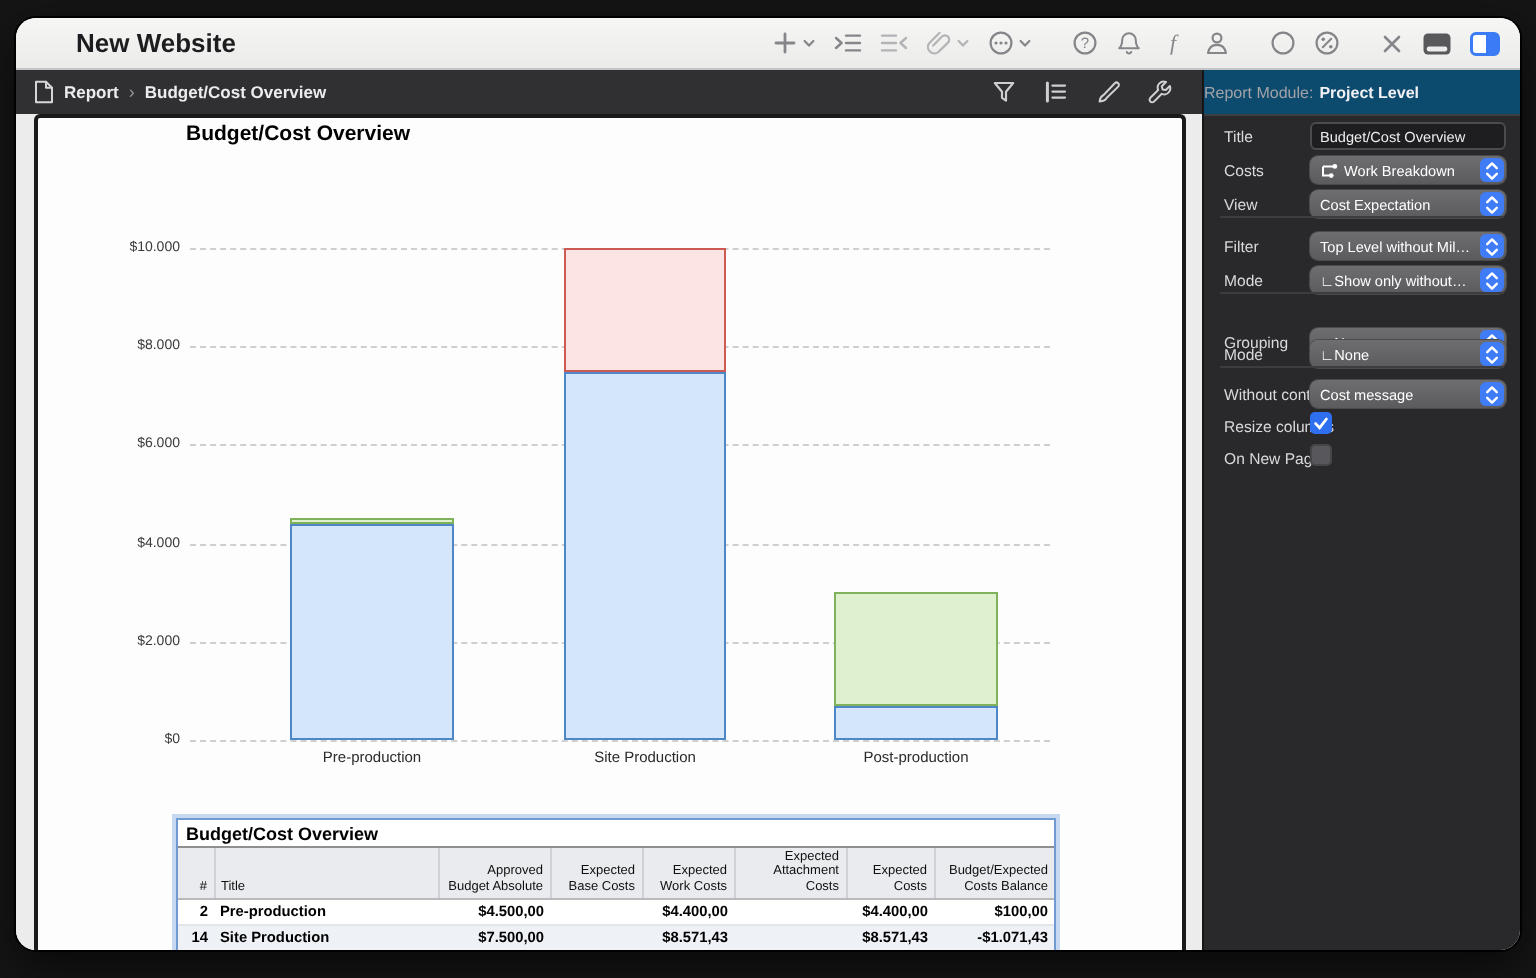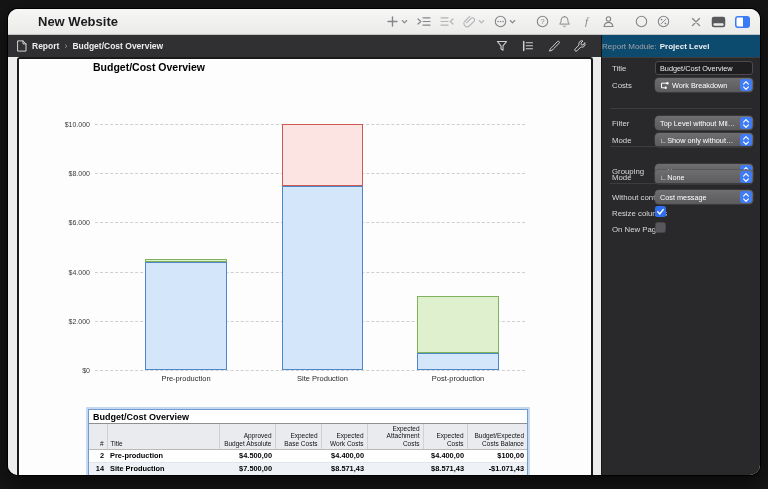--- a/index.html
+++ b/index.html
@@ -364,20 +364,33 @@
                   </span>
                   <span class="popup-text">Work Breakdown</span>
                   <div class="popup-caret">
                     <svg width="8" height="11" viewBox="0 0 8 11" fill="none" xmlns="http://www.w3.org/2000/svg">
                       <path d="M1.6 4.1L4 1.7l2.4 2.4M1.6 6.9L4 9.3l2.4-2.4" stroke="#fff" stroke-width="1.2" fill="none" stroke-linecap="round" stroke-linejoin="round"></path>
                     </svg>
                   </div>
                 </div>
               </div>
             </div>
+            <div class="sb-row" style="top: 37px;">
+              <span class="sb-label">View</span>
+              <div class="sb-control">
+                <div class="popup">
+                  <span class="popup-text">Cost Expectation</span>
+                  <div class="popup-caret">
+                    <svg width="8" height="11" viewBox="0 0 8 11" fill="none" xmlns="http://www.w3.org/2000/svg">
+                      <path d="M1.6 4.1L4 1.7l2.4 2.4M1.6 6.9L4 9.3l2.4-2.4" stroke="#fff" stroke-width="1.2" fill="none" stroke-linecap="round" stroke-linejoin="round"></path>
+                    </svg>
+                  </div>
+                </div>
+              </div>
+            </div>
             <div class="sb-sep" style="top: 50px;"></div>
             <div class="sb-row" style="top: 58px;">
               <span class="sb-label">Filter</span>
               <div class="sb-control">
                 <div class="popup">
                   <span class="popup-text">Top Level without Mil…</span>
                   <div class="popup-caret">
                     <svg width="8" height="11" viewBox="0 0 8 11" fill="none" xmlns="http://www.w3.org/2000/svg">
                       <path d="M1.6 4.1L4 1.7l2.4 2.4M1.6 6.9L4 9.3l2.4-2.4" stroke="#fff" stroke-width="1.2" fill="none" stroke-linecap="round" stroke-linejoin="round"></path>
                     </svg>

